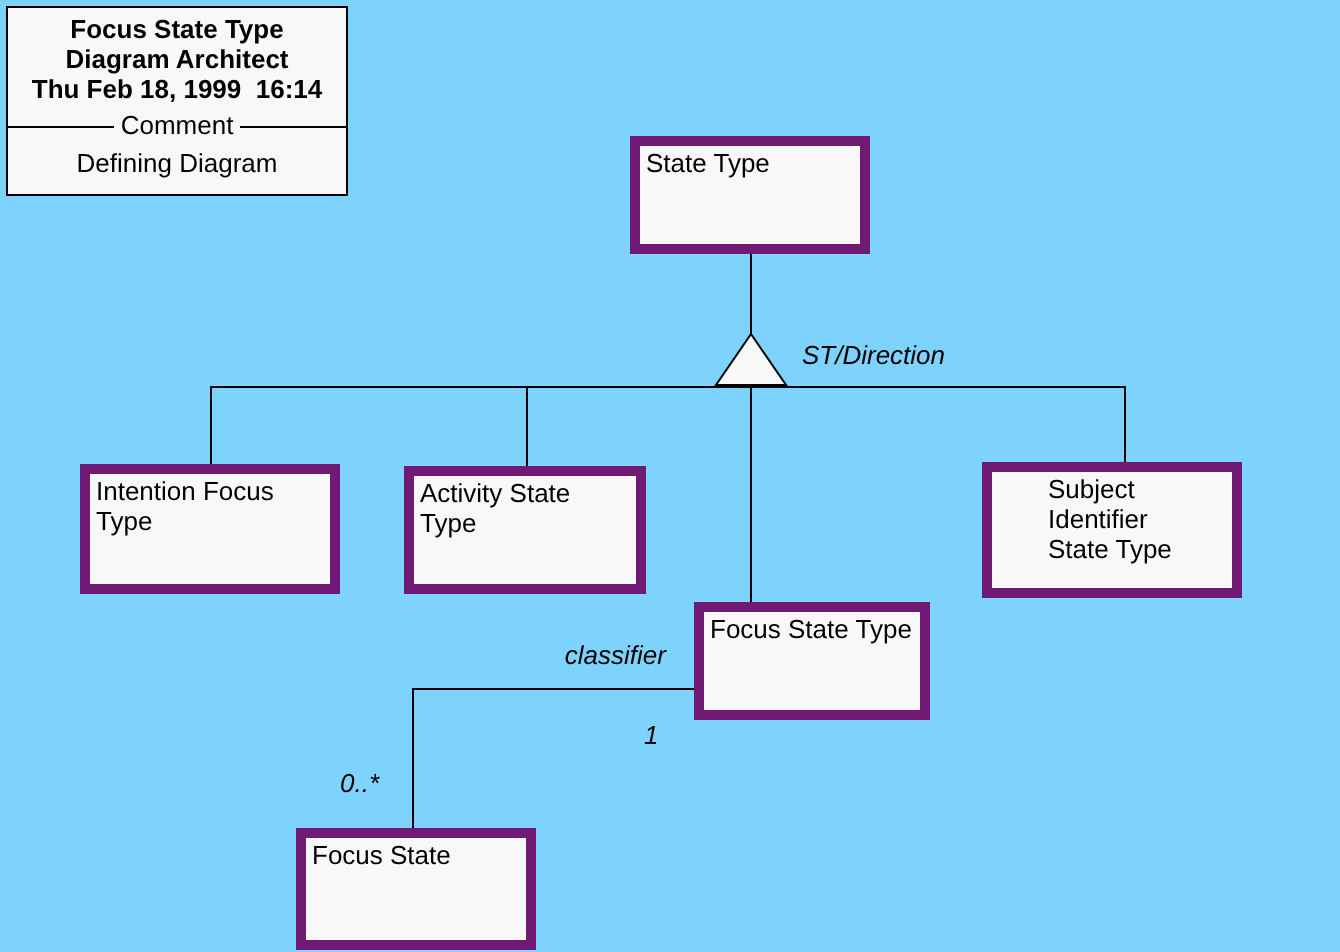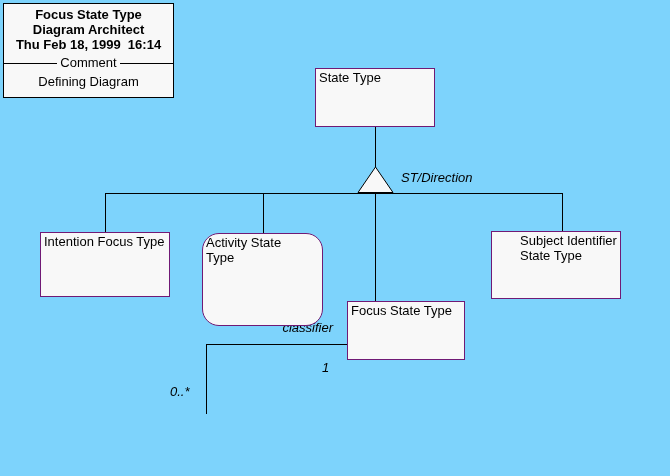--- a/index.html
+++ b/index.html
@@ -51,31 +51,31 @@
   }
   .tb-comment {
     font-size: 13px;
     text-align: center;
     margin-top: 4px;
     line-height: 15px;
   }
   
   .node {
     position: absolute;
-    border: 1px solid #701a75;
+    border: 5px solid #701a75;
     box-sizing: border-box;
     background: #f8f8f8;
     font-size: 13px;
     line-height: 15px;
     padding: 1px 2px 0 3px;
   }
   .node span { display: block; }
   #node-state-type      { left: 315px; top:  68px; width: 120px; height: 59px; }
   #node-intention       { left:  40px; top: 232px; width: 130px; height: 65px; }
-  #node-activity        { left: 202px; top: 233px; width: 121px; height: 93px; border-radius: 17px; }
+  #node-activity        { left: 202px; top: 233px; width: 121px; height: 64px; }
   #node-focus-type      { left: 347px; top: 301px; width: 118px; height: 59px; }
   #node-subject         { left: 491px; top: 231px; width: 130px; height: 68px; padding-left: 28px; }
   #node-focus-state     { left: 148px; top: 414px; width: 120px; height: 61px; }
   
   .hline, .vline { position: absolute; background: #000; }
   .hline { height: 1px; }
   .vline { width: 1px; }
   #gen-stem     { left: 375px; top: 127px; height: 40px; }
   #gen-bus      { left: 105px; top: 193px; width: 458px; }
   #drop-intention { left: 105px; top: 193px; height: 39px; }
@@ -147,14 +147,17 @@
 
   <div class="node" id="node-focus-type">
     <span>Focus State Type</span>
   </div>
 
   <div class="node" id="node-subject">
     <span>Subject Identifier</span>
     <span>State Type</span>
   </div>
 
+  <div class="node" id="node-focus-state">
+    <span>Focus State</span>
+  </div>
 
 </div>
 
 </body></html>

